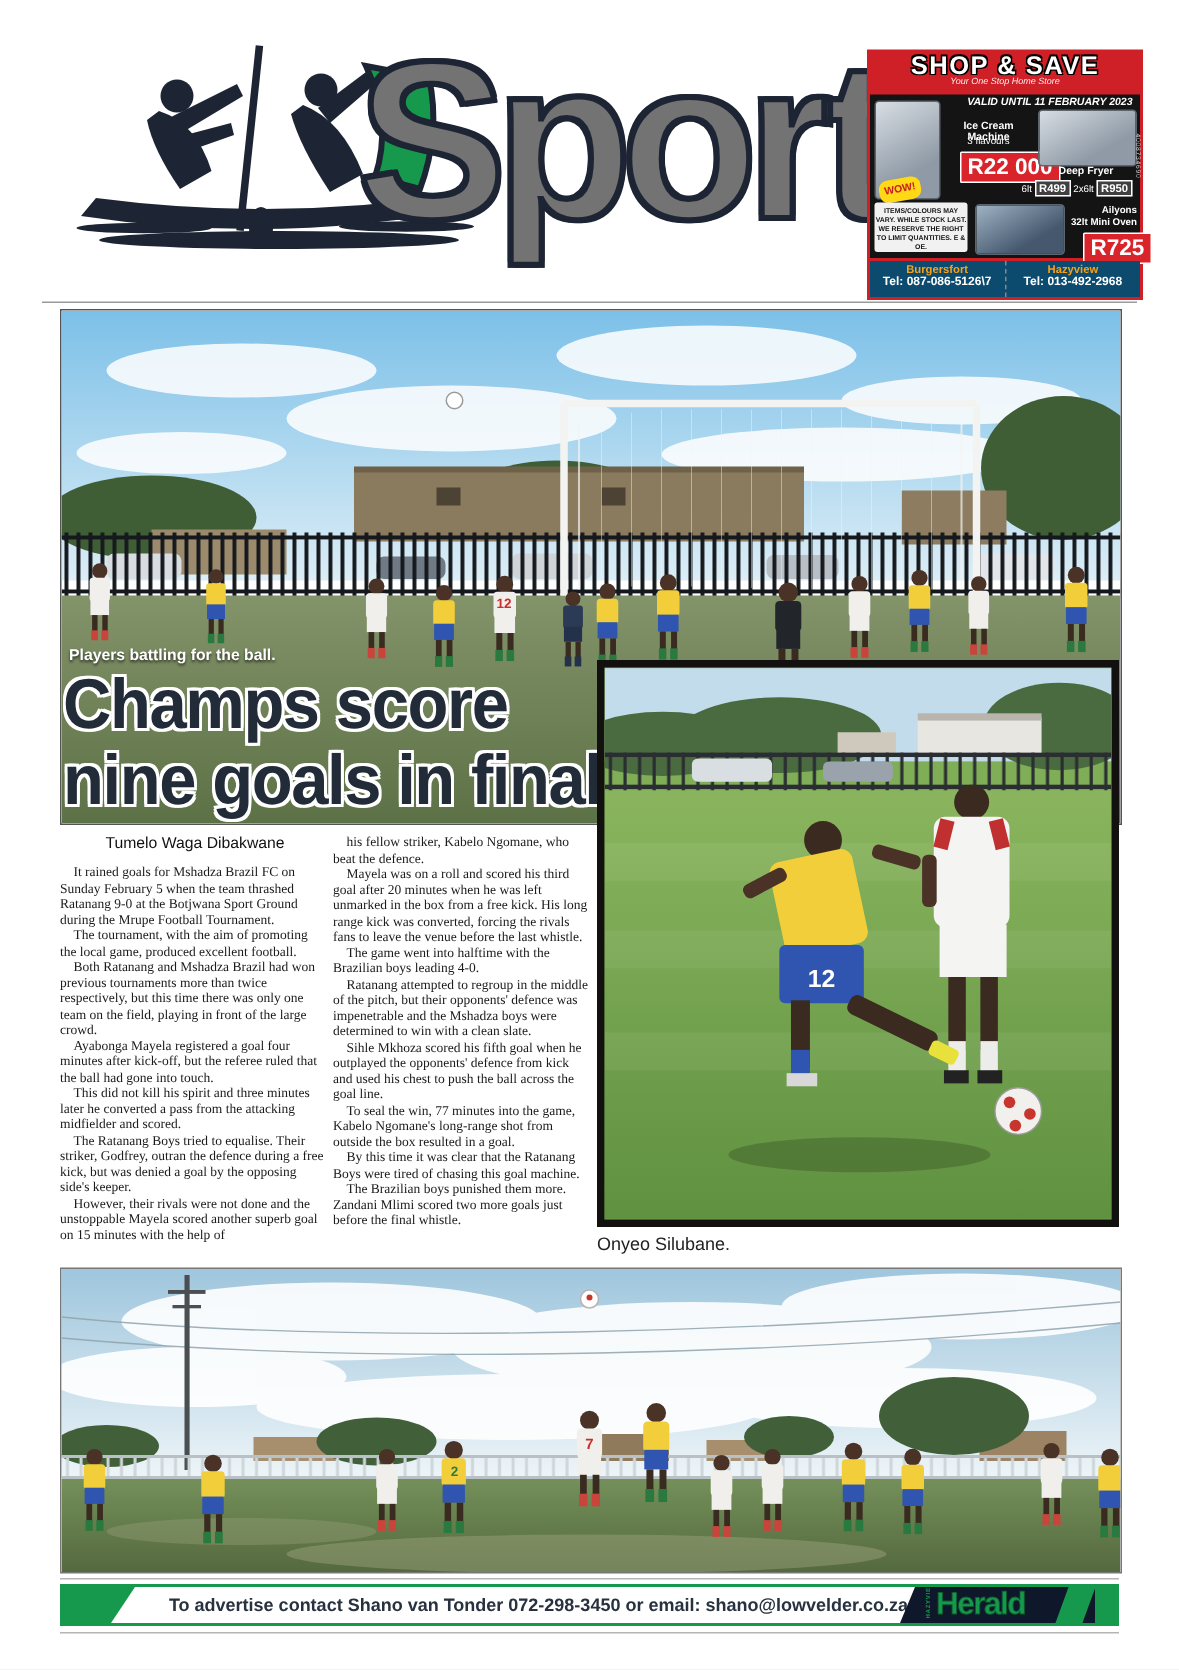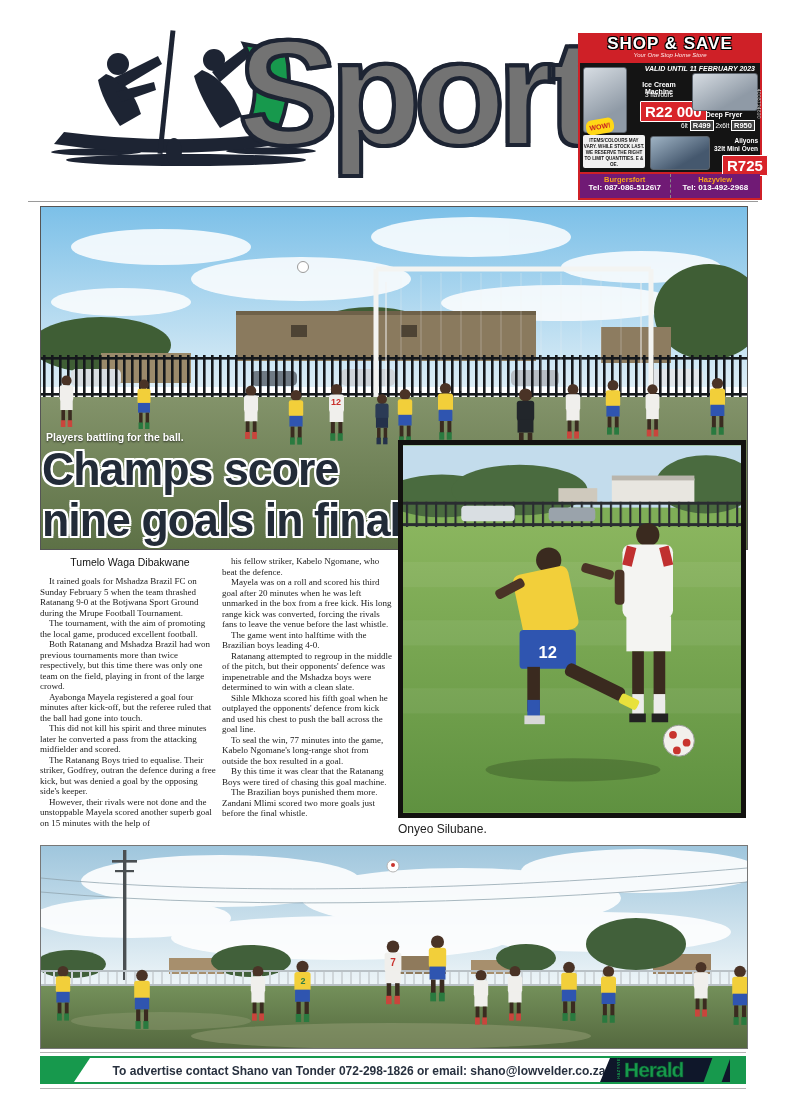--- a/index.html
+++ b/index.html
@@ -34,21 +34,21 @@
   .chip-ic{left:60px;top:38px;}
   .fr-name{position:absolute;left:112px;top:48px;width:64px;font-size:7px;font-weight:bold;color:#fff;text-align:center;}
   .fr-prices{position:absolute;left:96px;top:58px;width:84px;font-size:6.5px;color:#fff;text-align:center;}
   .fr-prices b{background:#404040;border:1px solid #fff;padding:0 2px;font-size:7.5px;}
   .ad-disclaimer{position:absolute;left:3px;top:72px;width:62px;height:30px;background:#f1f1f1;color:#141414;
         font-size:4.6px;font-weight:bold;text-align:center;line-height:6px;padding-top:3px;border-radius:2px;}
   .ov-name{position:absolute;left:130px;top:74px;width:48px;font-size:6.5px;font-weight:bold;color:#fff;text-align:right;line-height:7.5px;}
   .chip-ov{left:142px;top:92px;}
   .ad-refcode{position:absolute;right:-1px;top:26px;font-size:4.5px;color:#c9c9c9;
         writing-mode:vertical-rl;letter-spacing:.5px;}
-  .ad-bottom{position:absolute;left:2px;bottom:2px;width:180px;height:24px;background:#701a75;display:flex;}
+  .ad-bottom{position:absolute;left:2px;bottom:2px;width:180px;height:24px;background:#0c4a6e;display:flex;}
   .ad-branch{flex:1;text-align:center;line-height:1.1;padding-top:2px;}
   .ad-branch + .ad-branch{border-left:1px dashed #888;}
   .branch-city{font-size:7.5px;font-weight:bold;color:#f6a21c;display:block;}
   .branch-tel{font-size:8px;font-weight:bold;color:#fff;display:block;}
   
   .main-photo{position:absolute;left:40px;top:206px;width:706px;height:342px;border:1px solid #555;overflow:hidden;}
   .photo-caption-overlay{position:absolute;left:46px;top:431px;font-size:10.5px;font-weight:bold;color:#fff;
         text-shadow:0 1px 2px rgba(0,0,0,.7);z-index:5;}
   .headline{position:absolute;left:42px;top:443px;z-index:5;font-weight:bold;color:#222b38;
         font-size:47px;line-height:51px;letter-spacing:-1px;transform:scaleX(.95);transform-origin:left top;
@@ -406,21 +406,21 @@
         <use href="#playerSym" x="555" y="118" width="25" height="60"></use>
         <use href="#playerSym" x="648" y="114" width="24" height="58" style="--shirt:#f0efec;--shorts:#f0efec;--socks:#c9453c"></use>
         <use href="#playerSym" x="686" y="118" width="26" height="62"></use>
       </g>
     </svg>
   </figure>
 
   <div class="footer-rule-top"></div>
   <footer class="footer-bar">
     <div class="footer-panel">
-      <span>To advertise contact Shano van Tonder 072-298-1826 or email: shano@lowvelder.co.za</span>
+      <span>To advertise contact Shano van Tonder 072-298-3450 or email: shano@lowvelder.co.za</span>
     </div>
     <div class="herald-panel">
       <span class="herald-prefix">HAZYVIEW</span>
       <span class="herald-text">Herald</span>
       <span class="herald-slash"></span>
     </div>
   </footer>
   <div class="footer-rule-bottom"></div>
 
 </div>

